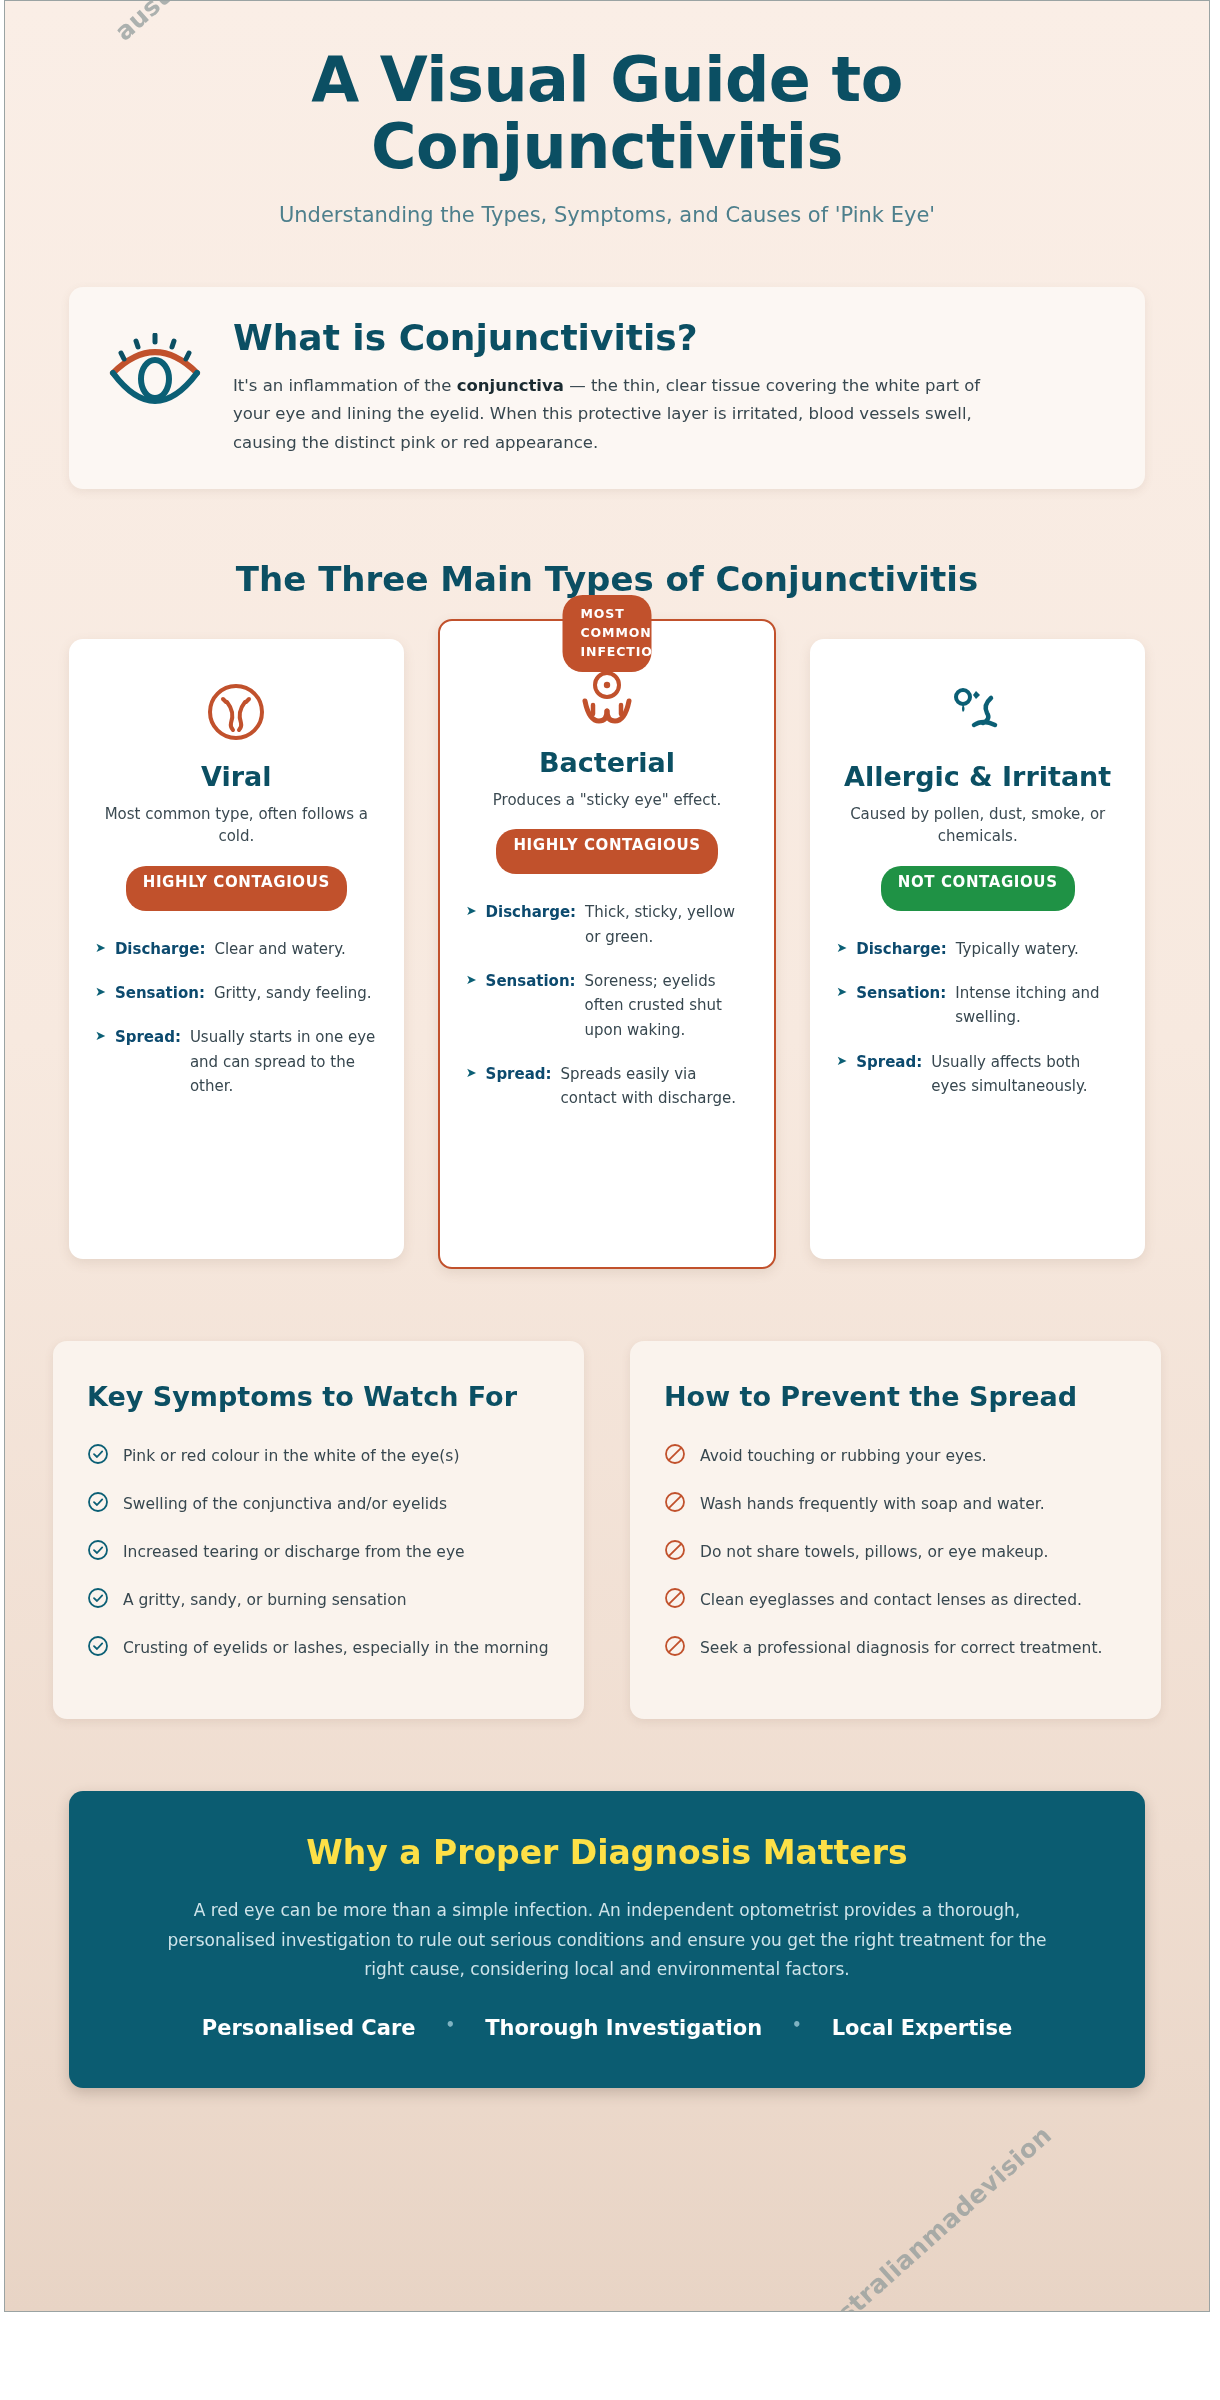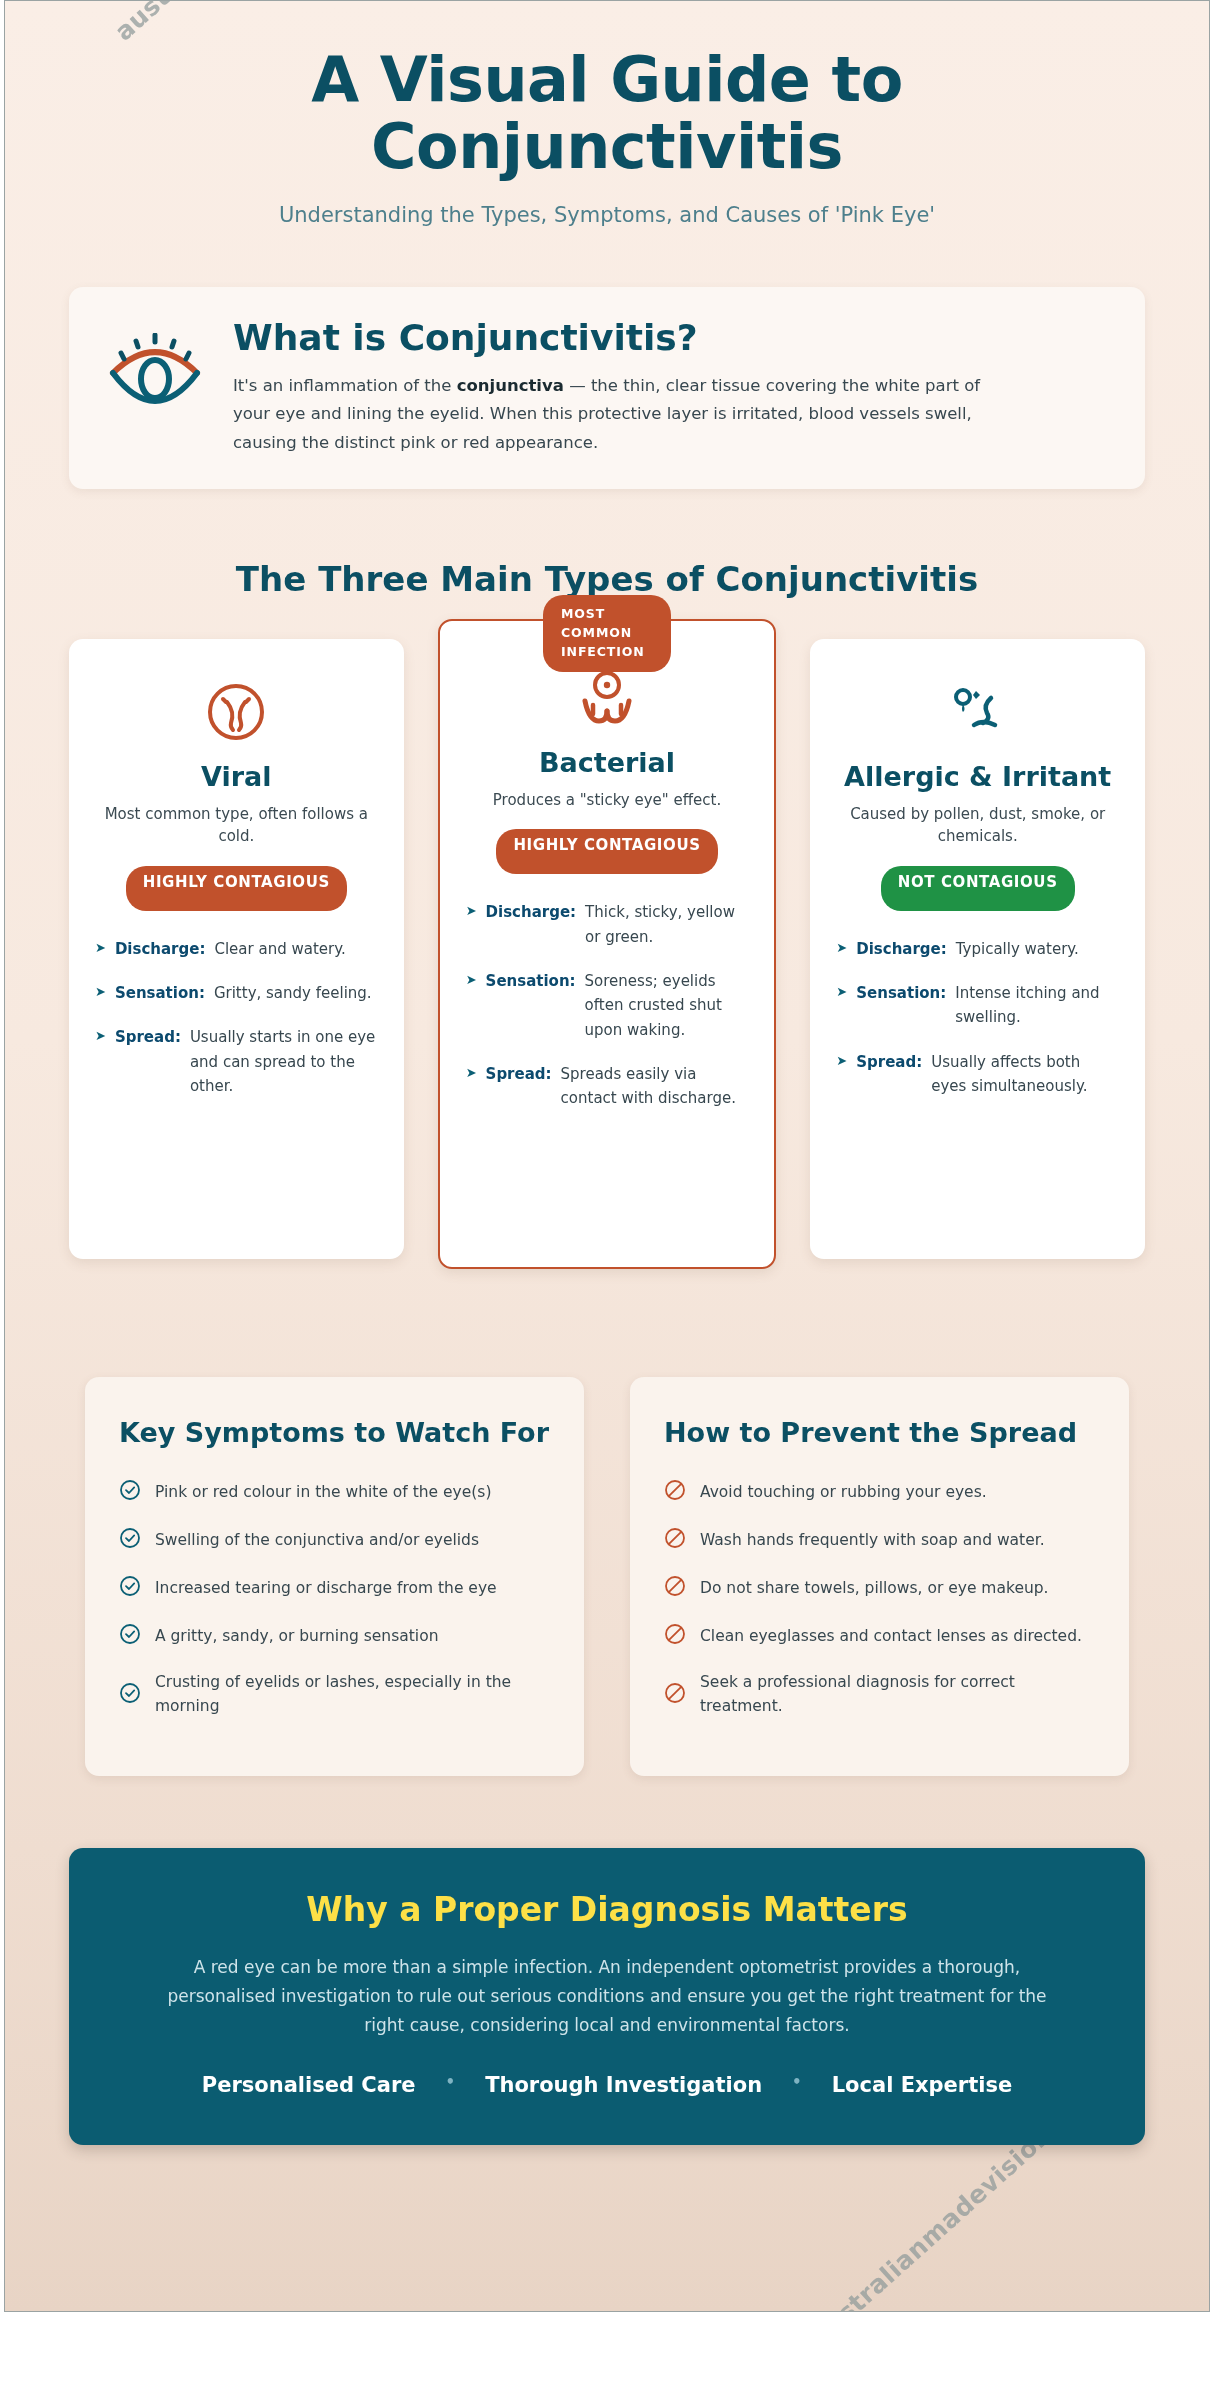--- a/index.html
+++ b/index.html
@@ -111,21 +111,21 @@
     transform: translateX(-50%);
     background: #C1512C;
     color: #fff;
     border-radius: 20px;
     padding: 10px 18px 11px;
     font-size: 12.5px;
     font-weight: bold;
     letter-spacing: .9px;
     line-height: 1.5;
     text-align: left;
-    width: 128px;
+    width: 89px;
   }
   .ticon { text-align: center; height: 70px; margin-bottom: 10px; }
   .tcard h3 {
     text-align: center;
     font-size: 27px;
     color: #0B4F63;
     font-weight: bold;
     line-height: 1.18;
     margin-bottom: 10px;
   }
@@ -158,22 +158,22 @@
     line-height: 1.62;
   }
   .trow .arrow { color: #0B5F75; flex: 0 0 auto; font-size: 13px; line-height: 1.7; }
   .trow .lbl { font-weight: bold; color: #0c4a6e; white-space: nowrap; }
   .trow .val { color: #37474f; }
 
   
   .panels {
     display: flex;
     gap: 46px;
-    padding: 0 80px;
-    margin-top: 108px;
+    padding: 0 48px;
+    margin-top: 72px;
     align-items: stretch;
     position: relative; z-index: 2;
   }
   .panel {
     flex: 1 1 0;
     background: #FAF3ED;
     border-radius: 14px;
     padding: 40px 34px 36px;
     box-shadow: 0 3px 10px rgba(120,90,70,.12);
   }

